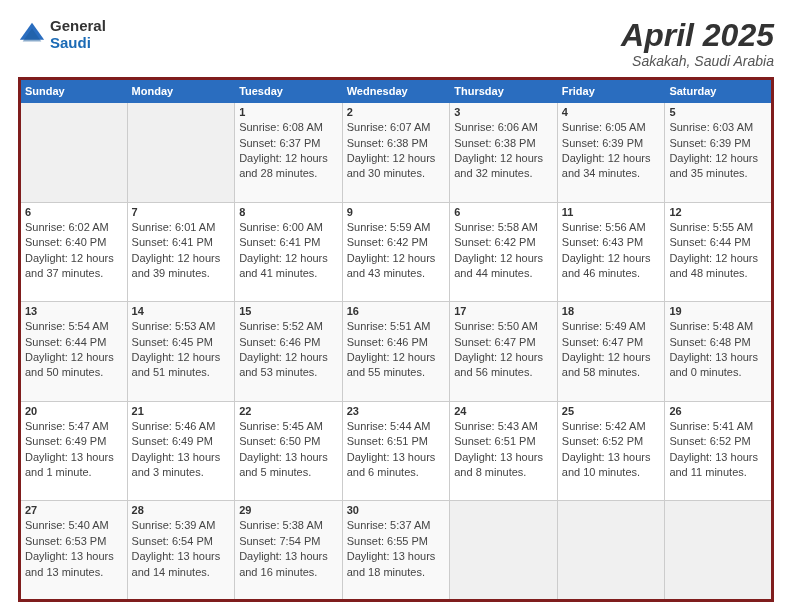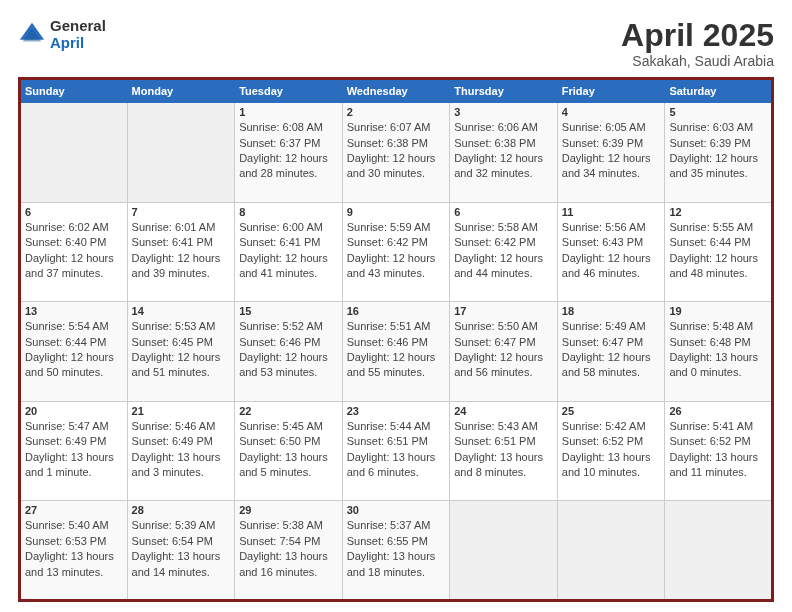--- a/index.html
+++ b/index.html
@@ -42,20 +42,21 @@
       font-size: 15px;
       font-weight: bold;
       color: #1a6ab5;
     }
     .logo-icon {
       width: 28px;
       height: 28px;
     }
     .title-block {
       text-align: right;
+      font-style: italic;
     }
     .main-title {
       font-size: 32px;
       font-weight: bold;
       color: #333;
       line-height: 1.1;
     }
     .subtitle {
       font-size: 14px;
       color: #555;
@@ -112,21 +113,21 @@
 
 <div class="page">
   <div class="header">
     <div class="logo">
       <svg class="logo-icon" viewBox="0 0 30 30">
         <polygon points="15,2 28,20 2,20" fill="#2a6dbf"></polygon>
         <polygon points="15,8 25,22 5,22" fill="#1a5a9a" opacity="0.5"></polygon>
       </svg>
       <div class="logo-text">
         <span class="logo-general">General</span>
-        <span class="logo-blue">April</span>
+        <span class="logo-blue">Saudi</span>
       </div>
     </div>
     <div class="title-block">
       <div class="main-title">April 2025</div>
       <div class="subtitle">Sakakah, Saudi Arabia</div>
     </div>
   </div>
 
   <table class="calendar">
     <thead>

